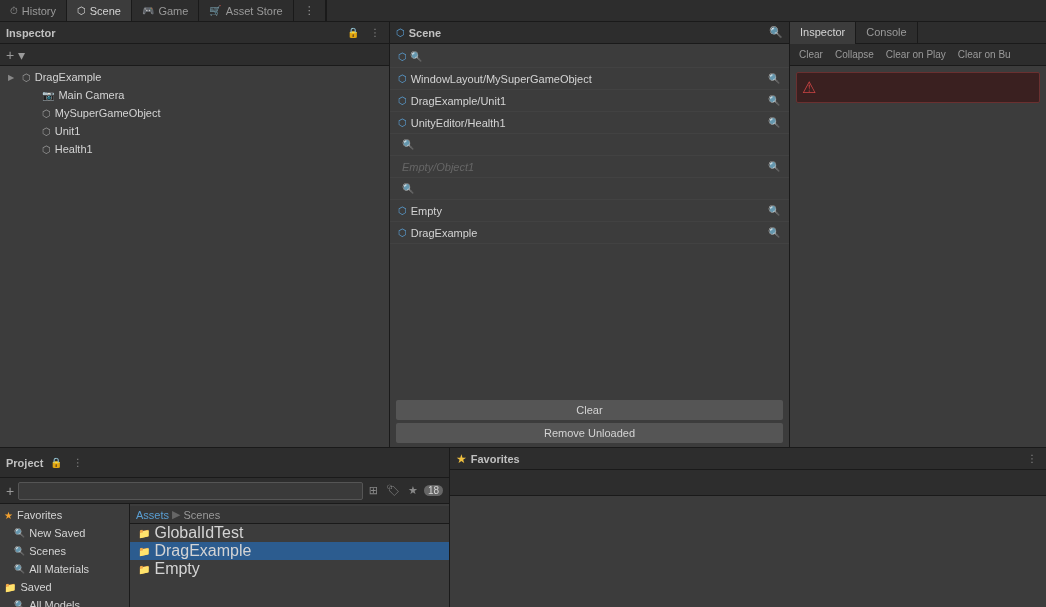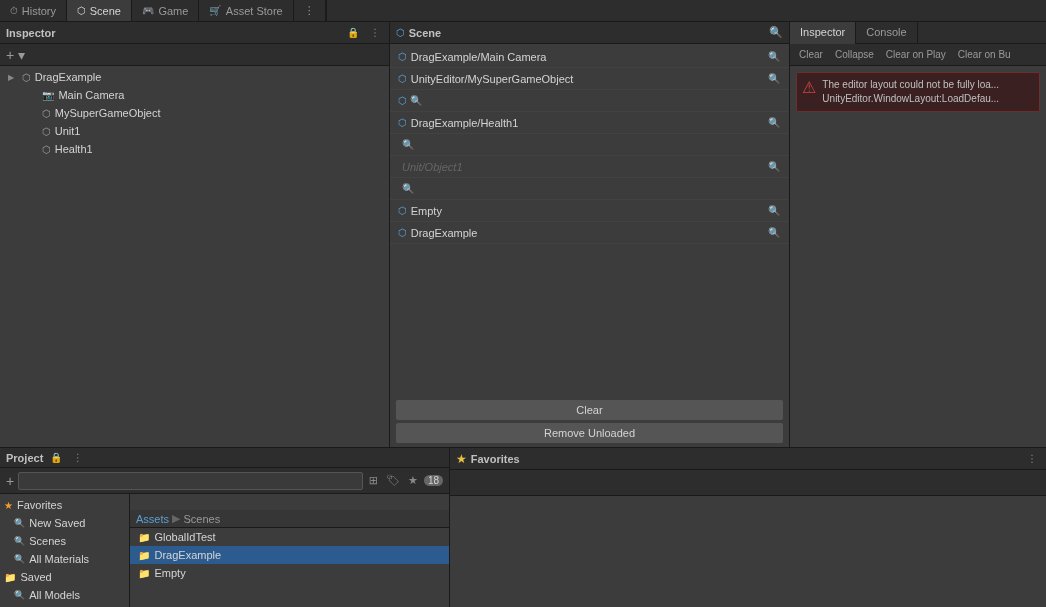--- a/index.html
+++ b/index.html
@@ -250,21 +250,21 @@
       width: 450px;
       background: #3c3c3c;
       display: flex;
       flex-direction: column;
       border-right: 1px solid #1a1a1a;
     }
     .project-header {
       display: flex;
       align-items: center;
       background: #2d2d2d;
-      height: 20px;
+      height: 30px;
       padding: 0 6px;
       border-bottom: 1px solid #1a1a1a;
       gap: 4px;
     }
     .project-title { font-size: 11px; font-weight: bold; color: #c0c0c0; }
     .project-toolbar {
       display: flex;
       align-items: center;
       background: #2d2d2d;
       height: 26px;
@@ -321,21 +321,21 @@
       gap: 2px;
     }
     .tree-item .t-icon { font-size: 10px; color: #f0a030; margin-right: 2px; }
     .tree-item .t-search { font-size: 9px; color: #666; margin-right: 2px; }
     .tree-item .t-name { font-size: 11px; color: #d4d4d4; }
     .tree-item.indented { padding-left: 14px; }
 
     .file-browser {
       flex: 1;
       overflow-y: auto;
-      padding: 16px 0;
+      padding: 2px 0;
     }
     .breadcrumb {
       display: flex;
       align-items: center;
       padding: 2px 6px;
       font-size: 11px;
       color: #9a9a9a;
       gap: 3px;
       background: #363636;
       border-bottom: 1px solid #1a1a1a;
@@ -346,21 +346,21 @@
       display: flex;
       align-items: center;
       height: 18px;
       padding: 0 8px;
       cursor: pointer;
       gap: 4px;
     }
     .file-item.selected { background: #2c5c8f; }
     .file-item .f-icon { font-size: 10px; color: #9a9a9a; }
     .file-item .f-icon.folder { color: #d4a040; }
-    .file-item .f-name { font-size: 11px; color: #d4d4d4; }
+    .file-item .f-name { font-size: 16px; color: #d4d4d4; }
 
     
     .favorites-panel {
       flex: 1;
       background: #3c3c3c;
       display: flex;
       flex-direction: column;
     }
     .fav-header {
       display: flex;
@@ -459,44 +459,44 @@
 
   <div class="middle-panel">
     <div class="unit-header">
       <span class="unit-icon">⬡</span>
       <span class="unit-title">Scene</span>
       <span class="search-btn">🔍</span>
     </div>
     <div class="unit-list">
       <div class="unit-item">
         <span class="u-icon">⬡</span>
-        <span class="u-name">DragExample/Main Camera</span>
         <span class="u-search">🔍</span>
       </div>
       <div class="unit-item">
         <span class="u-icon">⬡</span>
-        <span class="u-name">UnityEditor/MySuperGameObject</span>
+        <span class="u-name">WindowLayout/MySuperGameObject</span>
         <span class="u-search">🔍</span>
       </div>
       <div class="unit-item">
         <span class="u-icon">⬡</span>
+        <span class="u-name">DragExample/Unit1</span>
         <span class="u-search">🔍</span>
       </div>
       <div class="unit-item">
         <span class="u-icon">⬡</span>
-        <span class="u-name">DragExample/Health1</span>
+        <span class="u-name">UnityEditor/Health1</span>
         <span class="u-search">🔍</span>
       </div>
       <div class="unit-item empty-item">
         <span class="u-icon"></span>
         <span class="u-search">🔍</span>
       </div>
       <div class="unit-item empty-item">
         <span class="u-icon"></span>
-        <span class="u-name">Unit/Object1</span>
+        <span class="u-name">Empty/Object1</span>
         <span class="u-search">🔍</span>
       </div>
       <div class="unit-item empty-item">
         <span class="u-icon"></span>
         <span class="u-search">🔍</span>
       </div>
       <div class="unit-item">
         <span class="u-icon">⬡</span>
         <span class="u-name">Empty</span>
         <span class="u-search">🔍</span>
@@ -524,21 +524,20 @@
     </div>
     <div class="right-toolbar">
       <span class="rtool-btn">Clear</span>
       <span class="rtool-btn">Collapse</span>
       <span class="rtool-btn">Clear on Play</span>
       <span class="rtool-btn">Clear on Bu</span>
     </div>
     <div class="right-content">
       <div class="error-item">
         <span class="error-icon">⚠</span>
-        <span class="error-text">The editor layout could not be fully loa... UnityEditor.WindowLayout:LoadDefau...</span>
       </div>
     </div>
   </div>
 
 </div>
 
 <div class="bottom-area">
 
   <div class="project-panel">
     <div class="project-header">

